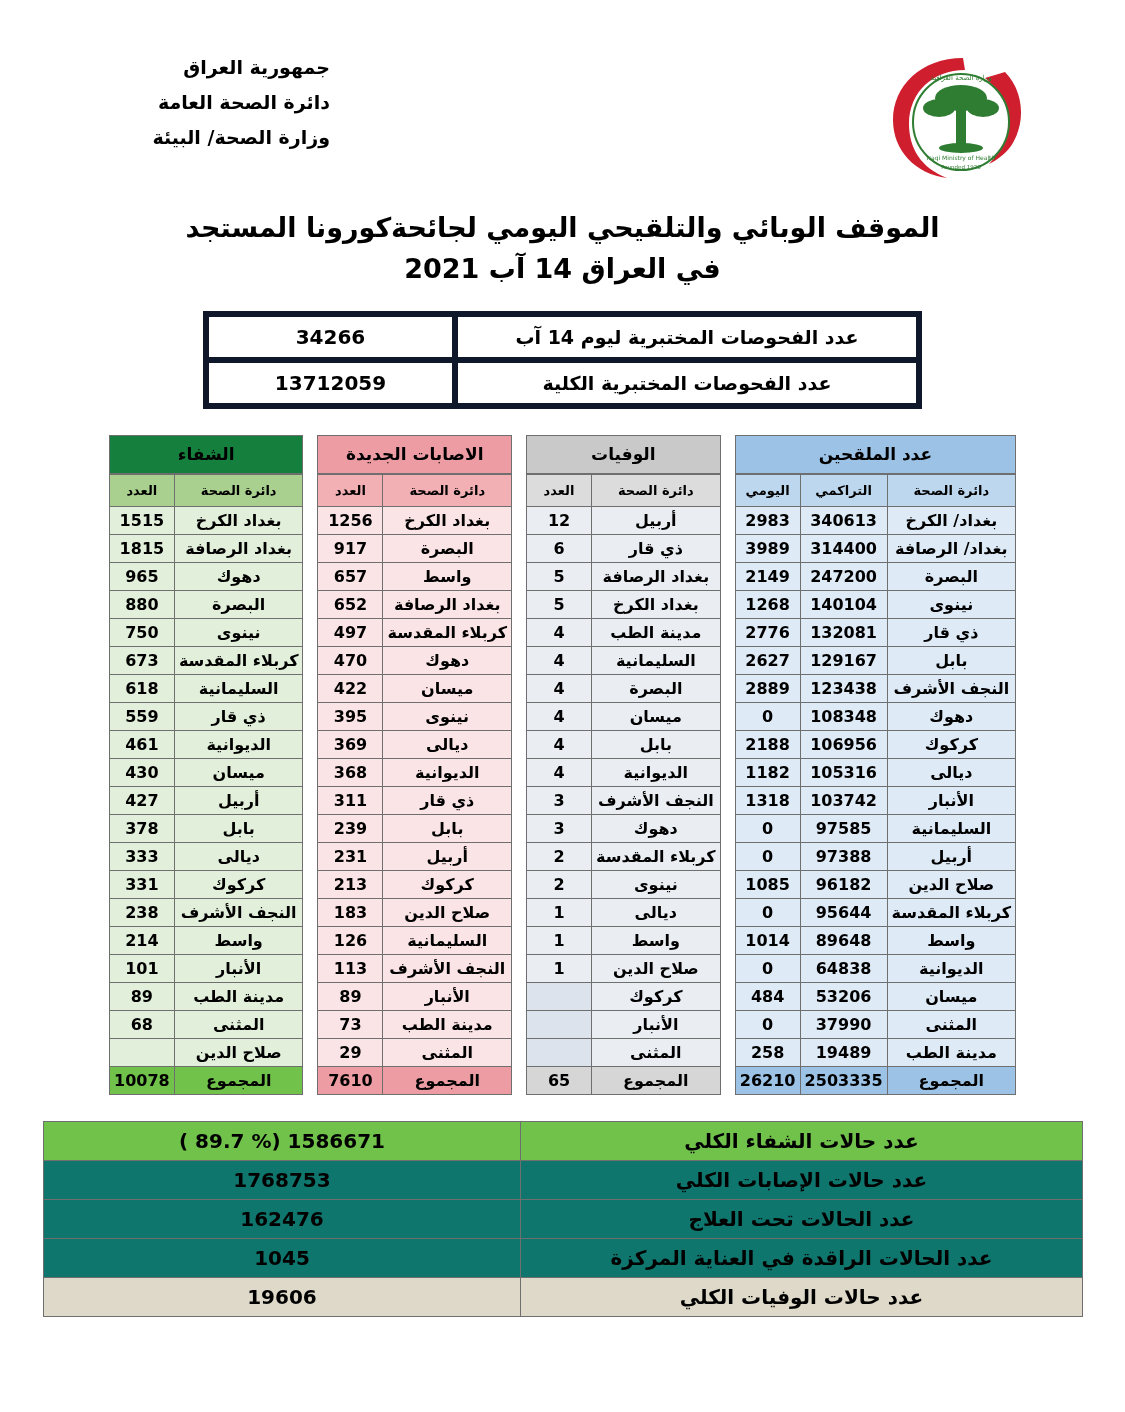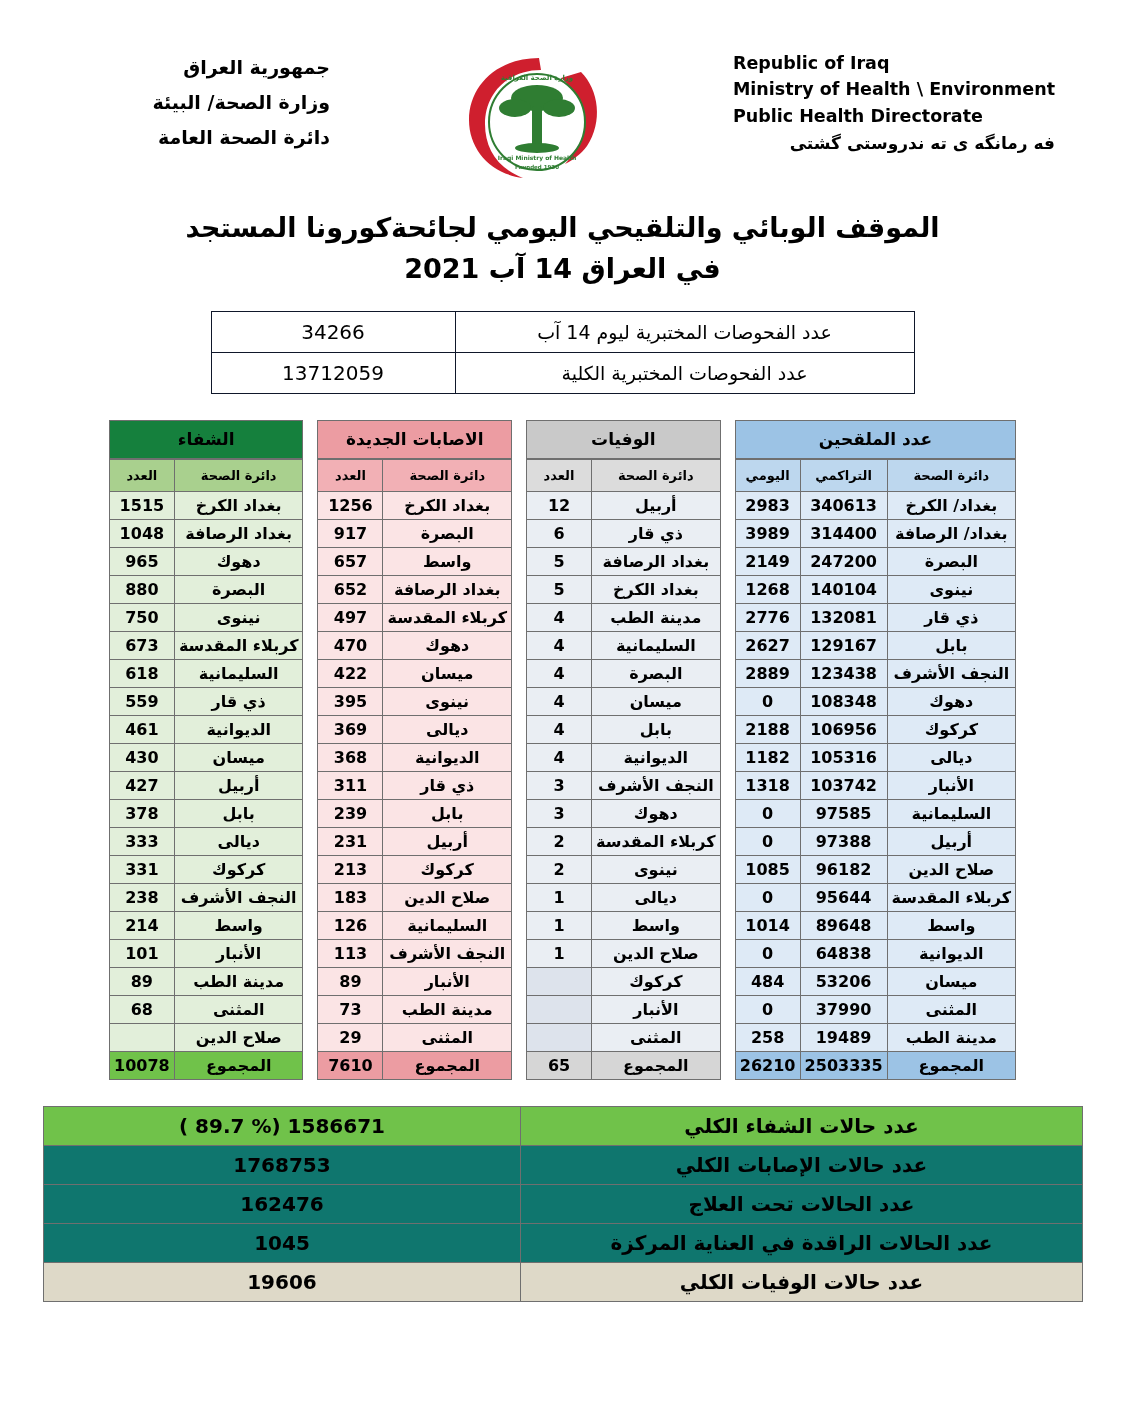--- a/index.html
+++ b/index.html
@@ -50,21 +50,20 @@
     direction: rtl;
     text-align: right;
     font-size: 17px;
     margin-top: 2px;
   }
   .logo {
     width: 200px;
     height: 140px;
     position: relative;
     flex: 0 0 auto;
-    font-weight: bold;
   }
   .logo svg { display: block; }
 
   
   .title {
     text-align: center;
     font-size: 27px;
     font-weight: bold;
     line-height: 1.5;
     margin-top: 18px;
@@ -76,24 +75,24 @@
   .tests-wrap {
     display: flex;
     justify-content: center;
     margin-top: 22px;
   }
   table.tests {
     border-collapse: collapse;
     direction: rtl;
   }
   table.tests td {
-    border: 1px solid #0f172a;
+    border: 6px solid #0f172a;
     padding: 6px 14px;
     font-size: 20px;
-    font-weight: normal;
+    font-weight: bold;
     text-align: center;
     height: 28px;
   }
   table.tests td.label {
     width: 430px;
     font-size: 19px;
   }
   table.tests td.val {
     width: 215px;
   }
@@ -177,48 +176,42 @@
   table.summary tr.beige td { background: #ded9c8; }
 </style>
 </head>
 <body>
 
 <div class="page">
 
   <div class="header">
     <div class="hdr-ar">
       <div>جمهورية العراق</div>
+      <div>دائرة الصحة العامة</div>
       <div>وزارة الصحة/ البيئة</div>
-      <div>دائرة الصحة العامة</div>
     </div>
 
     <div class="logo">
       <svg viewBox="0 0 200 140" width="200" height="140">
         <path d="M108 8 C66 8, 38 36, 38 70 C38 100, 60 124, 92 128 C66 118, 54 98, 54 74 C54 42, 78 20, 110 20 Z" fill="#cf1f2e"></path>
         <path d="M150 22 C168 40, 172 72, 156 96 C150 104, 142 110, 134 114 C148 100, 154 78, 148 58 C144 44, 138 34, 130 28 Z" fill="#cf1f2e"></path>
         <circle cx="106" cy="72" r="48" fill="#ffffff" stroke="#2f7d32" stroke-width="2"></circle>
         <g fill="#2f7d32">
           <ellipse cx="106" cy="48" rx="26" ry="13"></ellipse>
           <ellipse cx="84" cy="58" rx="16" ry="9"></ellipse>
           <ellipse cx="128" cy="58" rx="16" ry="9"></ellipse>
           <rect x="101" y="56" width="10" height="40" rx="2"></rect>
           <ellipse cx="106" cy="98" rx="22" ry="5"></ellipse>
         </g>
         <text x="106" y="30" font-size="7" fill="#2f7d32" text-anchor="middle" font-family="DejaVu Sans">وزارة الصحة العراقية</text>
         <text x="106" y="110" font-size="6" fill="#2f7d32" text-anchor="middle" font-family="DejaVu Sans">Iraqi Ministry of Health</text>
         <text x="106" y="119" font-size="5.5" fill="#2f7d32" text-anchor="middle" font-family="DejaVu Sans">Founded 1920</text>
       </svg>
     </div>
 
-    <div class="hdr-en">
-      <div>Republic of Iraq</div>
-      <div>Ministry of Health \ Environment</div>
-      <div>Public Health Directorate</div>
-      <div class="kurdish">فه رمانگه ى ته ندروستى گشتى</div>
-    </div>
   </div>
 
   <div class="title">
     <span>الموقف الوبائي والتلقيحي اليومي لجائحةكورونا المستجد</span>
     <span class="line2">في العراق  14  آب 2021</span>
   </div>
 
   <div class="tests-wrap">
     <table class="tests">
       <tbody>
@@ -567,21 +560,21 @@
             <th>العدد</th>
           </tr>
         </thead>
         <tbody id="rec-body">
             <tr>
               <td class="name">بغداد الكرخ</td>
               <td class="num">1515</td>
             </tr>
             <tr>
               <td class="name">بغداد الرصافة</td>
-              <td class="num">1048</td>
+              <td class="num">1815</td>
             </tr>
             <tr>
               <td class="name">دهوك</td>
               <td class="num">965</td>
             </tr>
             <tr>
               <td class="name">البصرة</td>
               <td class="num">880</td>
             </tr>
             <tr>

